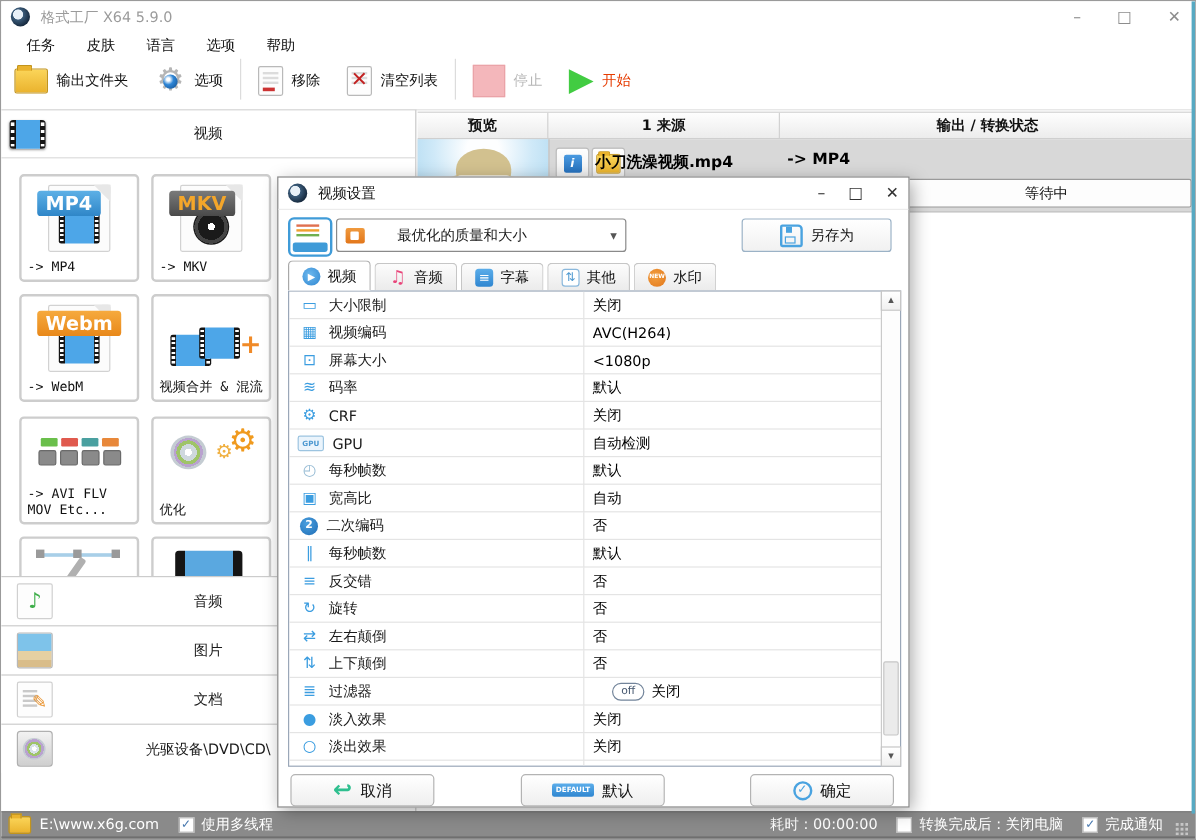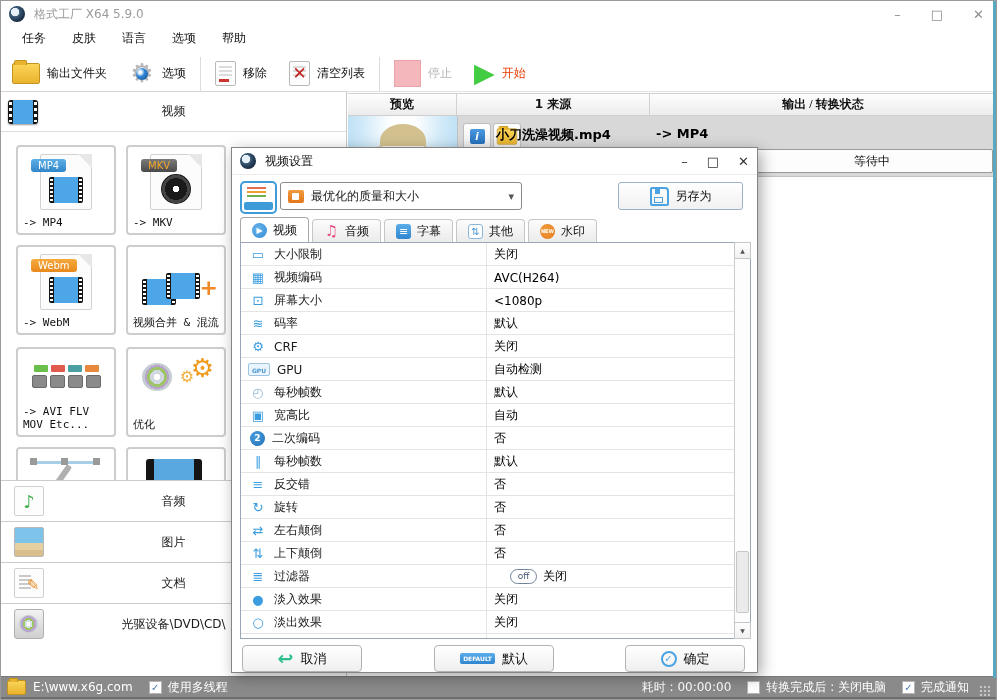--- a/index.html
+++ b/index.html
@@ -9,21 +9,21 @@
   
   .titlebar{position:absolute;top:0;left:0;right:0;height:26px;background:#fff;display:flex;align-items:center;padding-left:8px;text-align:center;}
   .app-ico{width:16px;height:16px;border-radius:50%;background:radial-gradient(circle at 38% 38%,#e8f0f7 28%,#3a5a78 32%,#14263a 75%);flex:0 0 auto;}
   .title-text{color:#9b9b9b;margin-left:9px;}
   .win-controls{position:absolute;right:12px;top:0;height:26px;display:flex;align-items:center;gap:30px;color:#8d8d8d;font-size:13px;}
   .edge-strip{position:absolute;right:0;top:0;width:3px;height:677px;background:#57a9c2;z-index:60;}
   
   .menubar{position:absolute;top:26px;left:0;right:0;height:22px;display:flex;align-items:center;padding-left:8px;background:#fff;}
   .menu-item{padding:0 13px;color:#111;}
   
-  .toolbar{position:absolute;top:48px;left:0;right:0;height:42px;background:#fff;display:flex;align-items:flex-end;border-bottom:1px solid #e2e2e2;}
+  .toolbar{position:absolute;top:48px;left:0;right:0;height:42px;background:#fff;display:flex;align-items:flex-start;border-bottom:1px solid #e2e2e2;}
   .tbtn{display:flex;align-items:center;gap:7px;padding:0 11px;height:36px;color:#111;}
   .tsep{width:1px;height:34px;background:#dcdcdc;margin:0 3px;}
   .ico-folder{width:26px;height:19px;background:linear-gradient(#fbd559,#eab32e);border:1px solid #c2941c;border-radius:2px;position:relative;}
   .ico-folder::before{content:"";position:absolute;top:-4px;left:1px;width:11px;height:4px;background:#eab32e;border:1px solid #c2941c;border-bottom:none;border-radius:2px 2px 0 0;}
   .ico-gear{position:relative;width:26px;height:26px;color:#b5b5b5;font-size:26px;line-height:26px;text-align:center;}
   .ico-gear i{position:absolute;left:7px;top:8px;width:12px;height:12px;border-radius:50%;background:radial-gradient(circle at 35% 35%,#fff 12%,#2f86d6 40%,#0f4a8a 100%);}
   .ico-doc{width:19px;height:23px;background:#fdfdfd;border:1px solid #b9b9b9;border-radius:2px;position:relative;display:flex;align-items:center;justify-content:center;}
   .ico-doc::before{content:"";position:absolute;left:3px;top:4px;right:3px;height:2px;background:#dcdcdc;box-shadow:0 4px 0 #dcdcdc,0 8px 0 #dcdcdc;}
   .ico-doc .redbar{position:absolute;left:3px;bottom:3px;width:10px;height:3px;background:#cc3333;}
   .ico-doc .xglyph{position:relative;z-index:2;color:#c22222;font-size:17px;font-weight:bold;}
@@ -37,21 +37,21 @@
   .cat-header .lbl,.cat .lbl{position:absolute;left:0;right:0;text-align:center;}
   .film-ic{width:30px;height:24px;margin-left:7px;border-radius:3px;background:linear-gradient(90deg,#151515 0 5px,#4da6e8 5px 25px,#151515 25px 30px);position:relative;box-shadow:0 1px 2px rgba(0,0,0,.4);}
   .film-ic::before,.film-ic::after{content:"";position:absolute;top:2px;width:3px;height:20px;background:repeating-linear-gradient(#fff 0 3px,#151515 3px 6px);}
   .film-ic::before{left:1px;}.film-ic::after{right:1px;}
   .cards{position:relative;height:348px;overflow:hidden;flex:0 0 auto;}
   .card{position:absolute;width:96px;height:86px;border:2px solid #cdcdcd;border-radius:4px;background:#fff;overflow:hidden;}
   .card .clabel{position:absolute;left:5px;bottom:3px;right:2px;font-family:"DejaVu Sans Mono","Liberation Mono",monospace;font-size:11px;color:#111;line-height:1.25;white-space:pre-wrap;}
   .card .clabel.nowrap{white-space:nowrap;}
   .page{position:relative;width:50px;height:54px;margin:7px auto 0;background:#fcfcfc;border:1px solid #d2d2d2;border-radius:2px;}
   .page::after{content:"";position:absolute;right:-1px;top:-1px;border:7px solid #e7e7e7;border-left-color:transparent;border-bottom-color:transparent;}
-  .fbadge{position:absolute;top:4px;left:-10px;padding:1px 7px;border-radius:3px;color:#fff;font-size:10px;font-weight:normal;z-index:3;}
+  .fbadge{position:absolute;top:4px;left:-10px;padding:1px 7px;border-radius:3px;color:#fff;font-size:16px;font-weight:bold;z-index:3;}
   .b-mp4{background:linear-gradient(#5db0e6,#2f86c8);}
   .b-mkv{background:linear-gradient(#7a7a7a,#4a4a4a);color:#f4a62a;}
   .b-webm{background:linear-gradient(#f6aa3e,#e8881a);}
   .mini-film{width:34px;height:26px;margin:22px auto 0;border-radius:2px;background:linear-gradient(90deg,#151515 0 5px,#4da6e8 5px 29px,#151515 29px 34px);position:relative;}
   .mini-film::before,.mini-film::after{content:"";position:absolute;top:2px;width:3px;height:22px;background:repeating-linear-gradient(#fff 0 2px,#151515 2px 4px);}
   .mini-film::before{left:1px;}.mini-film::after{right:1px;}
   .reel{width:30px;height:30px;margin:19px auto 0;border-radius:50%;background:radial-gradient(circle,#fff 0 3px,#1a1a1a 3px 11px,#444 11px 14px,#1a1a1a 14px 100%);}
   .merge-film1{position:absolute;left:14px;top:10px;}
   .merge-film2{position:absolute;left:38px;top:26px;margin:0;}
   .plus-glyph{position:absolute;right:6px;top:28px;color:#f08a28;font-size:22px;font-weight:bold;}
@@ -74,41 +74,41 @@
   .ci-doc{background:#fdfdfd;border:1px solid #d0d0d0;border-radius:2px;color:#e8902a;font-size:15px;}
   .ci-doc::before{content:"";position:absolute;left:4px;top:6px;width:12px;height:2px;background:#c9c9c9;box-shadow:0 4px 0 #c9c9c9,0 8px 0 #c9c9c9,0 12px 0 #c9c9c9;}
   .ci-doc span{position:relative;left:4px;top:2px;}
   .ci-disc{background:linear-gradient(#f2f2f2,#cfcfcf);border:1px solid #b0b0b0;border-radius:3px;}
   .ci-disc::before{content:"";position:absolute;left:4px;top:5px;width:19px;height:18px;border-radius:50%;background:radial-gradient(circle,#fff 0 2px,#d8e2e8 2px 4px,#9fc468 4px 6px,#b9a2cf 6px 8px,#c4ccd2 8px 100%);}
   .ci-tools{border-radius:50%;background:radial-gradient(circle,#3a3a3a 0 40%,#222 40% 100%);position:relative;}
   .ci-tools::before{content:"";position:absolute;left:10px;top:10px;width:7px;height:7px;border-radius:50%;background:#e8e8e8;box-shadow:0 -8px 0 -1px #e8e8e8,0 8px 0 -1px #e8e8e8,-8px 0 0 -1px #e8e8e8,8px 0 0 -1px #e8e8e8;}
   
   .cols{position:absolute;top:92px;left:347px;right:0;height:23px;background:linear-gradient(#fefefe,#ececec);border-top:1px solid #d2d2d2;border-bottom:1px solid #cfcfcf;display:flex;box-sizing:border-box;}
   .col{display:flex;align-items:center;justify-content:center;font-weight:bold;color:#111;border-right:1px solid #d2d2d2;box-sizing:border-box;}
-  .col:last-child{border-right:none;font-family:Liberation Serif, serif;}
+  .col:last-child{border-right:none;}
   .taskrow{position:absolute;top:115px;left:347px;right:0;height:60px;background:#d8d8d8;border-bottom:1px solid #c2c2c2;}
   .thumb{position:absolute;left:0;top:0;width:109px;height:60px;overflow:hidden;background:radial-gradient(circle at 50% 15%,#fdfeff 0 18%,#cfe9f8 55%,#a9d6ef 100%);border-right:1px solid #c2c2c2;}
   .hat-brim{position:absolute;left:14px;top:28px;width:80px;height:28px;background:#dccb9d;border-radius:50%;box-shadow:inset 0 -4px 6px rgba(160,140,90,.5);}
   .hat-top{position:absolute;left:32px;top:8px;width:46px;height:34px;background:#d2c18f;border-radius:50% 50% 42% 42%;}
   .hat-band{position:absolute;left:32px;top:30px;width:46px;height:9px;background:#f6f4ee;border-radius:4px;}
   .mini-btn{position:absolute;width:26px;height:24px;background:linear-gradient(#fff,#ededed);border:1px solid #bdbdbd;border-radius:3px;display:flex;align-items:center;justify-content:center;}
   .i-sq{width:15px;height:15px;background:linear-gradient(#4a9ae0,#2670bc);color:#fff;font-size:10px;font-style:italic;font-weight:bold;text-align:center;line-height:15px;border-radius:2px;}
   .fold-sm{transform:scale(.78);}
   .fname{position:absolute;left:109px;width:193px;top:10px;text-align:center;font-weight:bold;font-size:13px;color:#000;}
   .target{position:absolute;left:308px;top:10px;font-weight:bold;font-size:13px;color:#000;}
   .statusbox{position:absolute;left:403px;top:33px;width:240px;height:22px;background:#fdfdfd;border:1px solid #9a9a9a;border-radius:2px;text-align:center;line-height:22px;color:#111;}
   
   .dialog{position:absolute;left:230px;top:146px;width:527px;height:526px;background:#fff;border:1px solid #858585;box-shadow:3px 4px 14px rgba(0,0,0,.35);z-index:40;box-sizing:border-box;}
   .dlg-title{height:26px;display:flex;align-items:center;padding:0 8px;border-bottom:1px solid #ececec;}
   .dlg-title .t{margin-left:9px;color:#111;}
   .dlg-controls{margin-left:auto;display:flex;gap:19px;color:#333;font-size:13px;align-items:center;}
   .inbox-ic{position:absolute;left:8px;top:33px;width:33px;height:29px;border:2px solid #3f9bd8;border-radius:5px;background:#fff;}
   .inbox-ic .lines{position:absolute;left:5px;top:4px;width:19px;height:2px;background:#e07050;box-shadow:0 4px 0 #f0a030,0 8px 0 #70b050;}
   .inbox-ic .tray{position:absolute;left:2px;bottom:2px;right:2px;height:8px;background:#3f9bd8;border-radius:2px;}
-  .preset-dd{position:absolute;left:48px;top:34px;width:242px;height:28px;border:1px solid #8a8a8a;border-radius:3px;background:#fff;display:flex;align-items:center;padding:0 7px;box-sizing:border-box;}
+  .preset-dd{position:absolute;left:48px;top:34px;width:242px;height:28px;border:1px solid #8a8a8a;border-radius:3px;background:#fff;display:flex;align-items:center;padding:0 7px;box-sizing:border-box;gap:20px;}
   .dd-ic{width:16px;height:13px;background:linear-gradient(#f09a3e,#e2761a);border-radius:2px;margin-right:7px;position:relative;flex:0 0 auto;}
   .dd-ic::after{content:"";position:absolute;left:4px;top:3px;width:7px;height:7px;background:#fff;border-radius:1px;}
   .dd-arrow{margin-left:auto;color:#555;font-size:11px;}
   .saveas-btn{position:absolute;right:14px;top:34px;width:125px;height:28px;border:1px solid #9bb2c6;border-radius:3px;background:linear-gradient(#fff,#f1f1f1);display:flex;align-items:center;justify-content:center;gap:7px;box-sizing:border-box;color:#111;}
   .floppy-ic{width:15px;height:15px;border:2px solid #4aa3e0;border-radius:2px 4px 2px 2px;position:relative;}
   .floppy-ic::before{content:"";position:absolute;left:3px;top:0;width:5px;height:5px;background:#4aa3e0;}
   .floppy-ic::after{content:"";position:absolute;left:2px;bottom:1px;width:7px;height:4px;border:1px solid #4aa3e0;}
   .tabs{position:absolute;left:8px;top:70px;right:8px;height:24px;display:flex;align-items:flex-end;}
   .tab{height:22px;padding:0 11px;display:flex;align-items:center;gap:6px;border:1px solid #c6c6c6;border-bottom:none;border-radius:4px 4px 0 0;background:linear-gradient(#fcfcfc,#ebebeb);margin-right:3px;color:#111;position:relative;}
   .tab.active{height:24px;background:#fff;border-color:#a8a8a8;z-index:5;}

